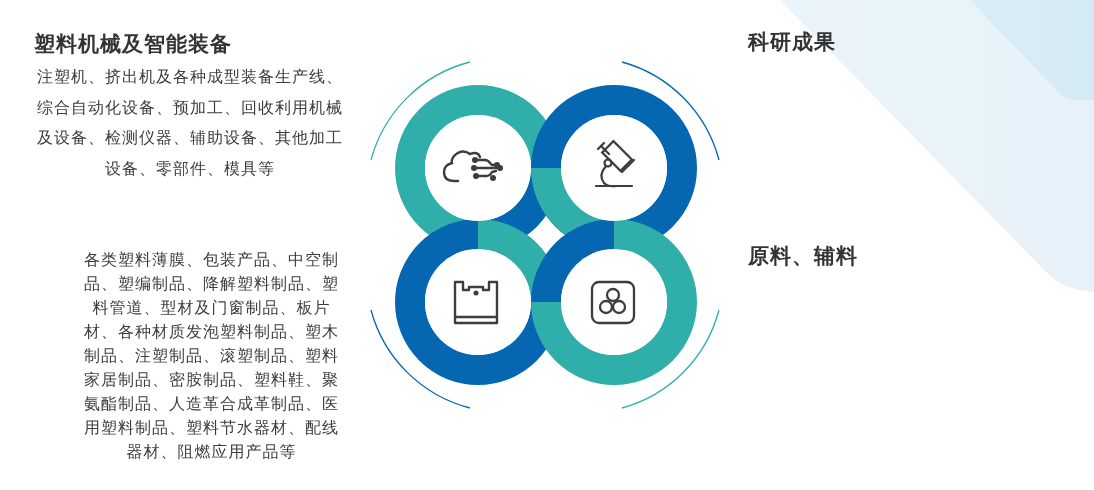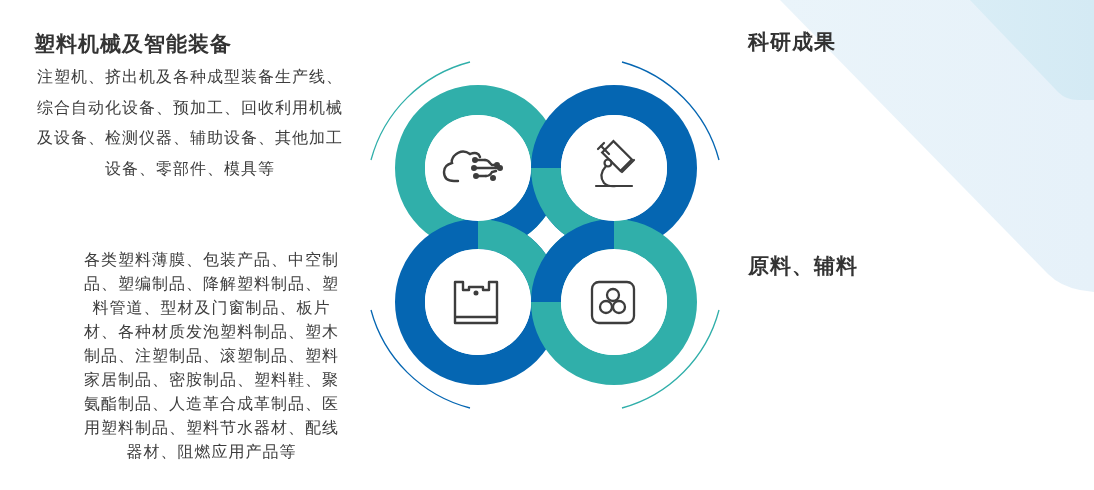--- a/index.html
+++ b/index.html
@@ -17,21 +17,21 @@
   }
   .block p {
     margin:0; font-size:16px; line-height:30.5px; color:#3d3d3d;
     letter-spacing:1px;
     text-align:center;
   }
   #blk-tl { left:34px; top:26px; width:312px; }
   #blk-bl { left:34px; top:248px; width:312px; }
   #blk-bl p { line-height:24px;margin-left:43px; }
   #blk-tr { left:748px; top:24px; width:318px; }
-  #blk-br { left:748px; top:248px; width:318px; }
+  #blk-br { left:748px; top:238px; width:318px; }
   #diagram { position:absolute; left:0; top:0; width:1094px; height:490px; }
 </style>
 </head>
 <body>
 
 <svg class="bg-shape" width="1094" height="490" style="left:0;top:0;">
   <defs>
     <linearGradient id="bgGrad" x1="0" y1="0" x2="1" y2="0">
       <stop offset="0" stop-color="#EAF4FA"></stop>
       <stop offset="1" stop-color="#E6F1F9"></stop>

